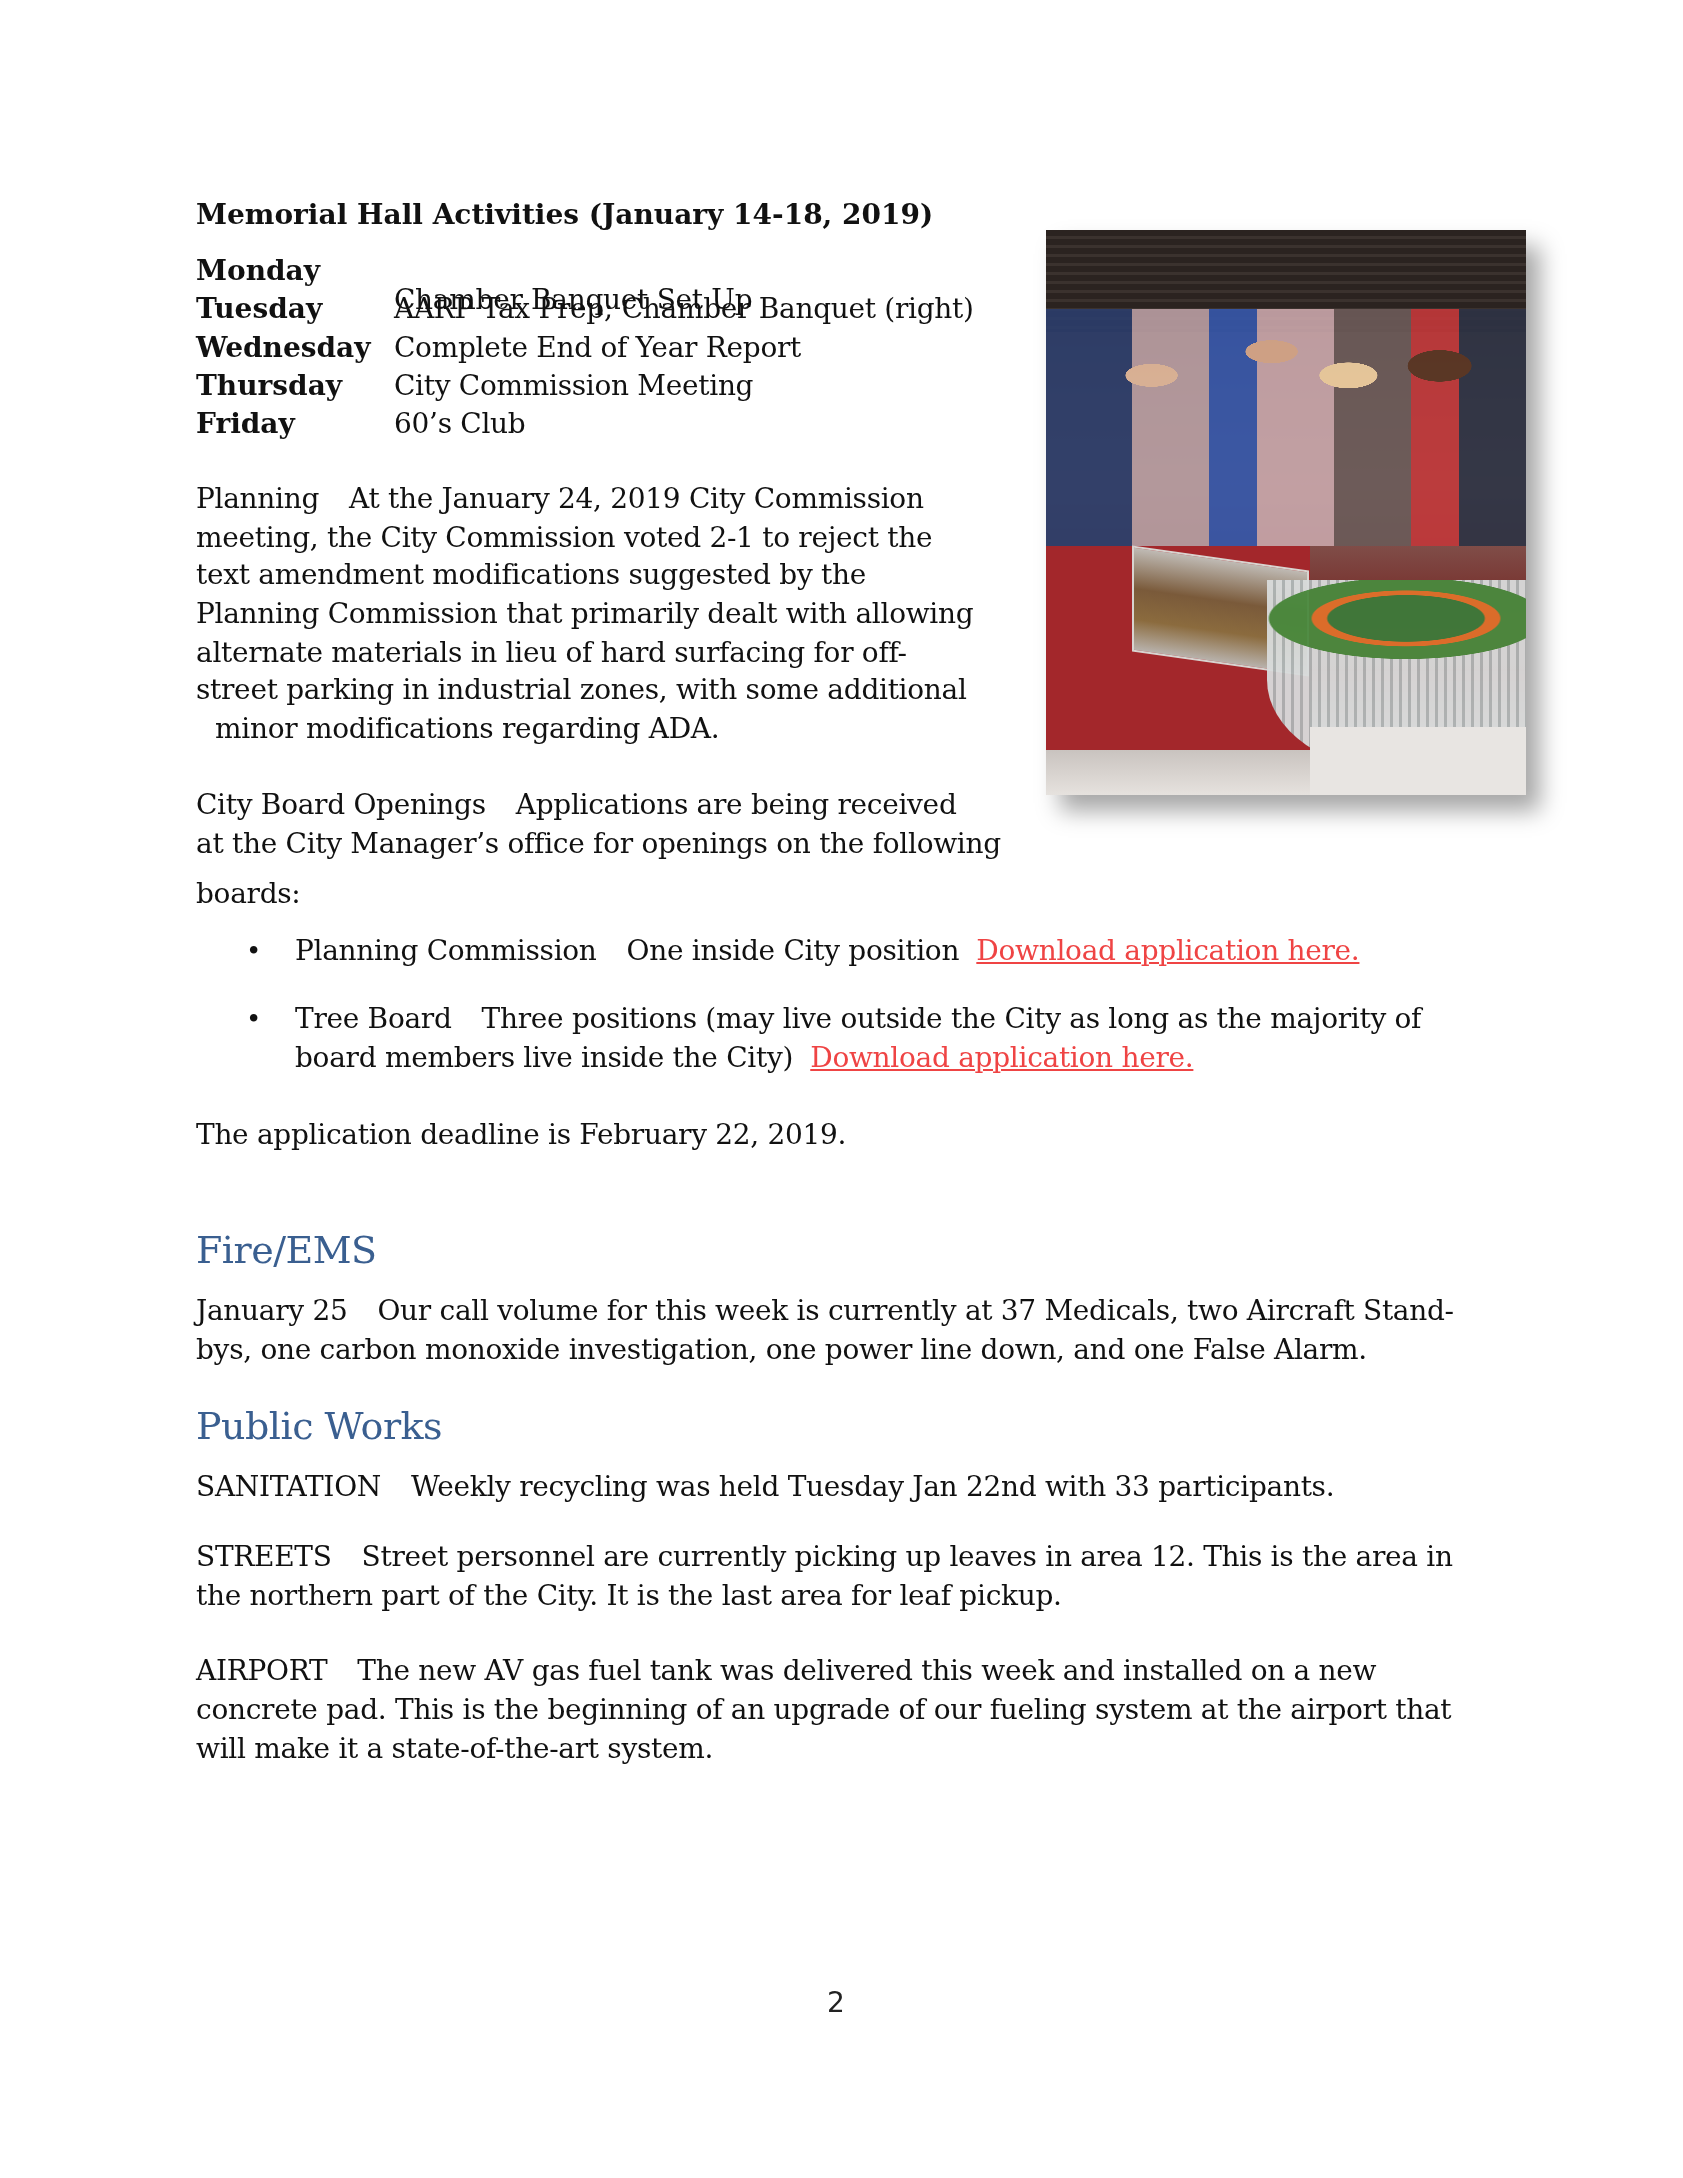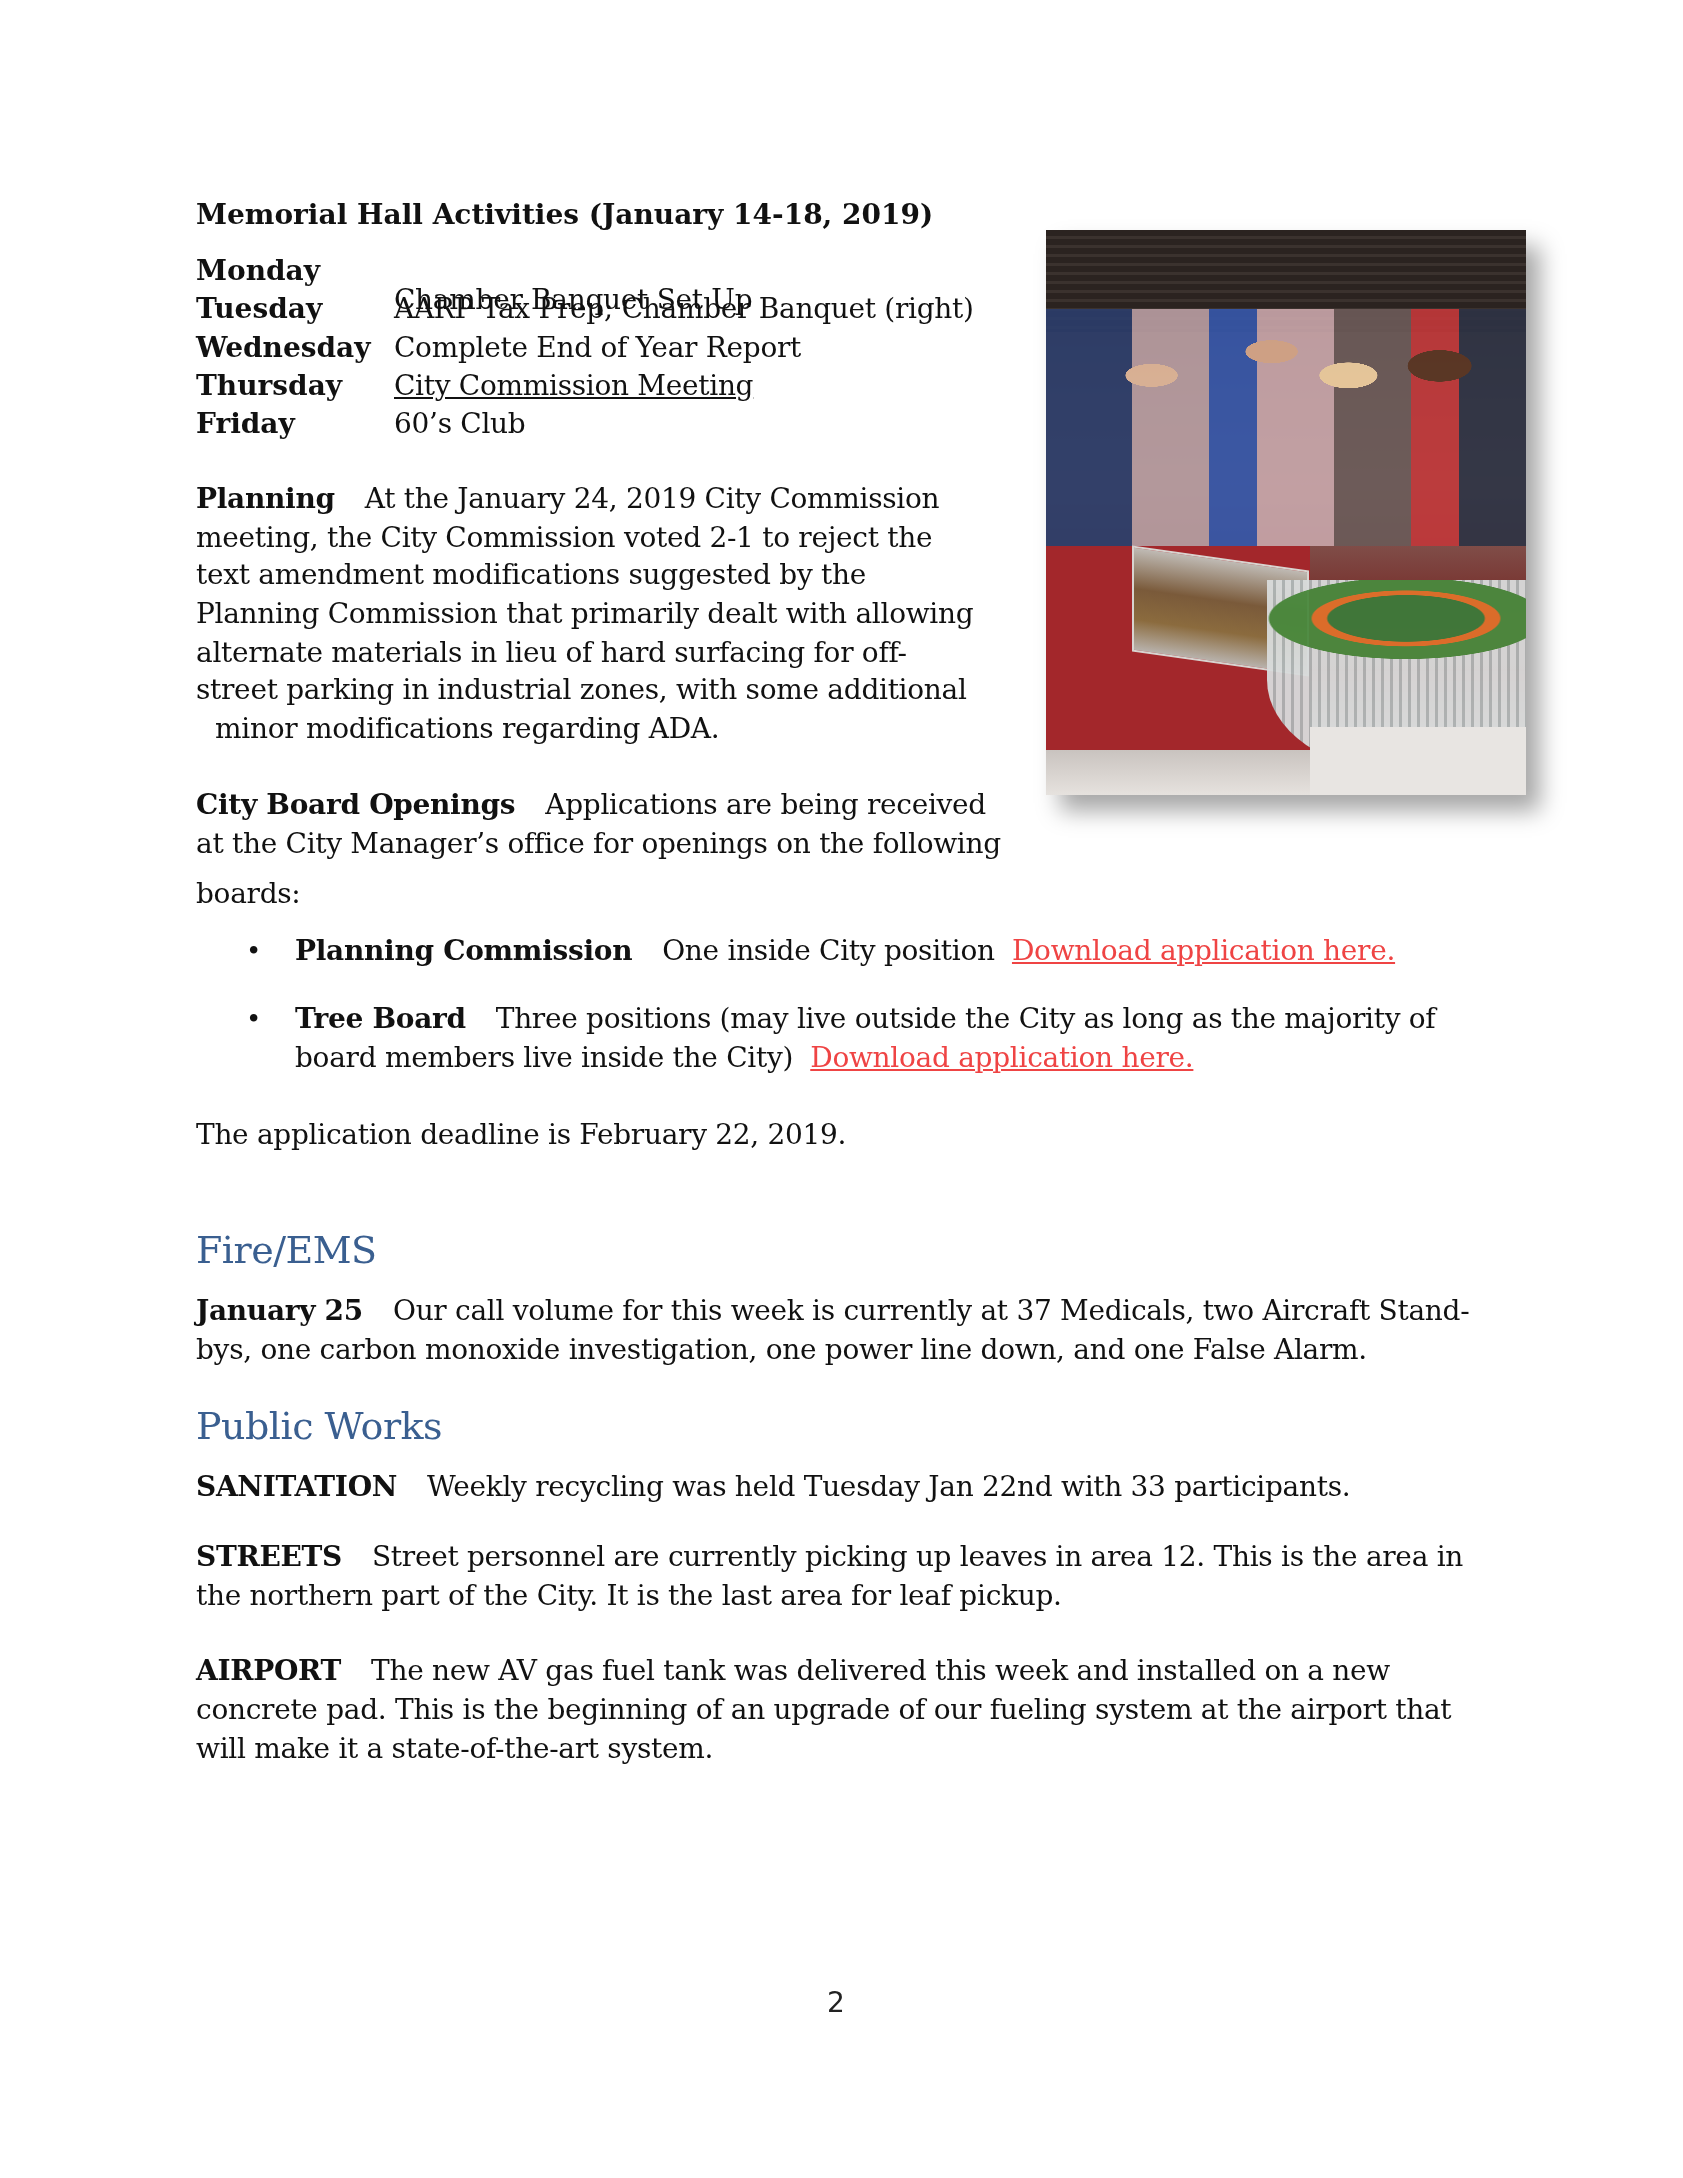--- a/index.html
+++ b/index.html
@@ -3,21 +3,21 @@
   <meta charset="utf-8">
   <style>
     html, body { margin: 0; padding: 0; background: #ffffff; }
     body {
       width: 1683px; height: 2178px; position: relative; overflow: hidden;
       font-family: "DejaVu Serif", "Liberation Serif", serif;
       color: #111111;
     }
     .abs { position: absolute; white-space: nowrap; }
     .line { position: absolute; left: 196px; font-size: 28px; line-height: 38px; white-space: nowrap; letter-spacing: -0.3px; }
-    .b { font-weight: bold; }
+    .b { font-weight: normal; }
     .gap { display: inline-block; width: 30px; }
     .title { font-size: 28px; font-weight: bold; }
     .sched-day { position: absolute; left: 196px; font-size: 28px; font-weight: bold; line-height: 38px; }
     .sched-val { position: absolute; left: 394px; font-size: 28px; line-height: 38px; white-space: nowrap; letter-spacing: -0.3px; }
     .bullet { position: absolute; left: 246px; font-size: 26px; line-height: 38px; }
     .bline { position: absolute; left: 295px; font-size: 28px; line-height: 38px; white-space: nowrap; letter-spacing: -0.3px; }
     a.link { color: #ef4444; text-decoration: underline; }
     .heading { position: absolute; left: 196px; font-size: 38px; line-height: 48px; color: #3a5f90; font-family: "DejaVu Serif", "Liberation Serif", serif; letter-spacing: -0.5px; }
     .photo {
       position: absolute; left: 1046px; top: 230px; width: 480px; height: 565px;
@@ -47,21 +47,21 @@
 <div class="abs title" style="left:196px; top:198px;">Memorial Hall Activities (January 14-18, 2019)</div>
 
 <div>
   <div class="sched-day" style="top:252px;">Monday</div>
   <div class="sched-val" style="top:252px;margin-top:29px;">Chamber Banquet Set Up</div>
   <div class="sched-day" style="top:290px;">Tuesday</div>
   <div class="sched-val" style="top:290px;">AARP Tax Prep; Chamber Banquet (right)</div>
   <div class="sched-day" style="top:329px;">Wednesday</div>
   <div class="sched-val" style="top:329px;">Complete End of Year Report</div>
   <div class="sched-day" style="top:367px;">Thursday</div>
-  <div class="sched-val" style="top:367px;text-decoration:underline;">City Commission Meeting</div>
+  <div class="sched-val" style="top:367px;">City Commission Meeting</div>
   <div class="sched-day" style="top:405px;">Friday</div>
   <div class="sched-val" style="top:405px;">60’s Club</div>
 </div>
 
 <div class="photo" title="Chamber Banquet buffet line">
   <div class="wall"></div>
   <div class="people"></div>
   <div class="table-red"></div>
   <div class="tray"></div>
   <div class="bowl"></div>

